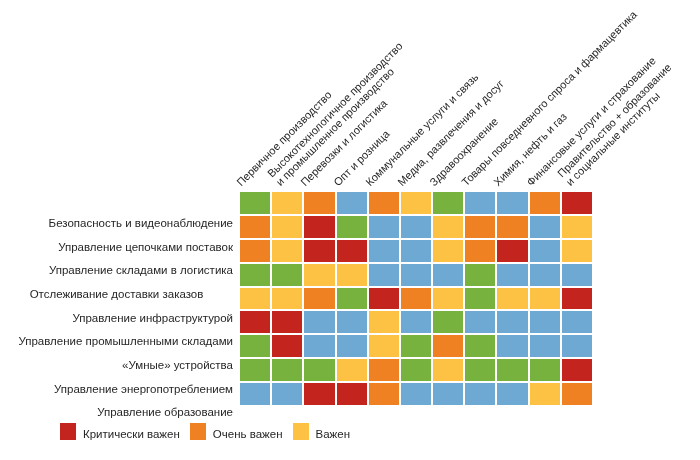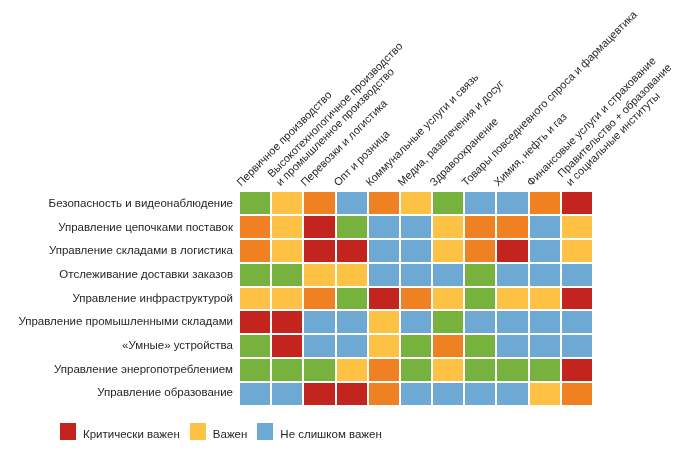--- a/index.html
+++ b/index.html
@@ -13,20 +13,21 @@
   }
   
   .row-label {
     position: absolute;
     left: 0;
     width: 233px;
     text-align: right;
     font-size: 11.5px;
     color: #262626;
     white-space: nowrap;
+    margin-top: 20px;
   }
   
   .col-header {
     position: absolute;
     transform-origin: left bottom;
     transform: rotate(-45deg);
     font-size: 11px;
     line-height: 11.5px;
     color: #1f1f1f;
     white-space: nowrap;
@@ -106,21 +107,21 @@
       </div>
       <div class="col-header" style="left: 571.818px; bottom: 272px;">
         <span class="hline">Правительство + образование</span>
         <span class="hline">и социальные институты</span>
       </div>
     </div>
   <div id="row-labels">
       <div class="row-label" style="top: 192px; height: 23.6667px; line-height: 23.6667px;">Безопасность и видеонаблюдение</div>
       <div class="row-label" style="top: 215.667px; height: 23.6667px; line-height: 23.6667px;">Управление цепочками поставок</div>
       <div class="row-label" style="top: 239.333px; height: 23.6667px; line-height: 23.6667px;">Управление складами в логистика</div>
-      <div class="row-label" style="top: 263px; height: 23.6667px; line-height: 23.6667px;">Отслеживание доставки заказов</div>
+      <div class="row-label" style="top: 263px; height: 23.6667px; line-height: 23.6667px; text-align: center;">Отслеживание доставки заказов</div>
       <div class="row-label" style="top: 286.667px; height: 23.6667px; line-height: 23.6667px;">Управление инфраструктурой</div>
       <div class="row-label" style="top: 310.333px; height: 23.6667px; line-height: 23.6667px;">Управление промышленными складами</div>
       <div class="row-label" style="top: 334px; height: 23.6667px; line-height: 23.6667px;">«Умные» устройства</div>
       <div class="row-label" style="top: 357.667px; height: 23.6667px; line-height: 23.6667px;">Управление энергопотреблением</div>
       <div class="row-label" style="top: 381.333px; height: 23.6667px; line-height: 23.6667px;">Управление образование</div>
     </div>
   <div id="grid">
       <div class="cell" style="background: rgb(119, 177, 62);"></div>
       <div class="cell" style="background: rgb(253, 194, 67);"></div>
       <div class="cell" style="background: rgb(239, 129, 34);"></div>
@@ -220,21 +221,21 @@
       <div class="cell" style="background: rgb(110, 169, 211);"></div>
       <div class="cell" style="background: rgb(253, 194, 67);"></div>
       <div class="cell" style="background: rgb(239, 129, 34);"></div>
     </div>
   <div id="legend">
       <div class="legend-item">
         <div class="legend-swatch" style="background: rgb(196, 36, 30);"></div>
         <span class="legend-label">Критически важен</span>
       </div>
       <div class="legend-item">
+        <div class="legend-swatch" style="background: rgb(239, 129, 34);"></div>
+        <span class="legend-label">Очень важен</span>
+      </div>
+      <div class="legend-item">
         <div class="legend-swatch" style="background: rgb(253, 194, 67);"></div>
         <span class="legend-label">Важен</span>
-      </div>
-      <div class="legend-item">
-        <div class="legend-swatch" style="background: rgb(110, 169, 211);"></div>
-        <span class="legend-label">Не слишком важен</span>
       </div>
     </div>
 </div>
 
 </body></html>

